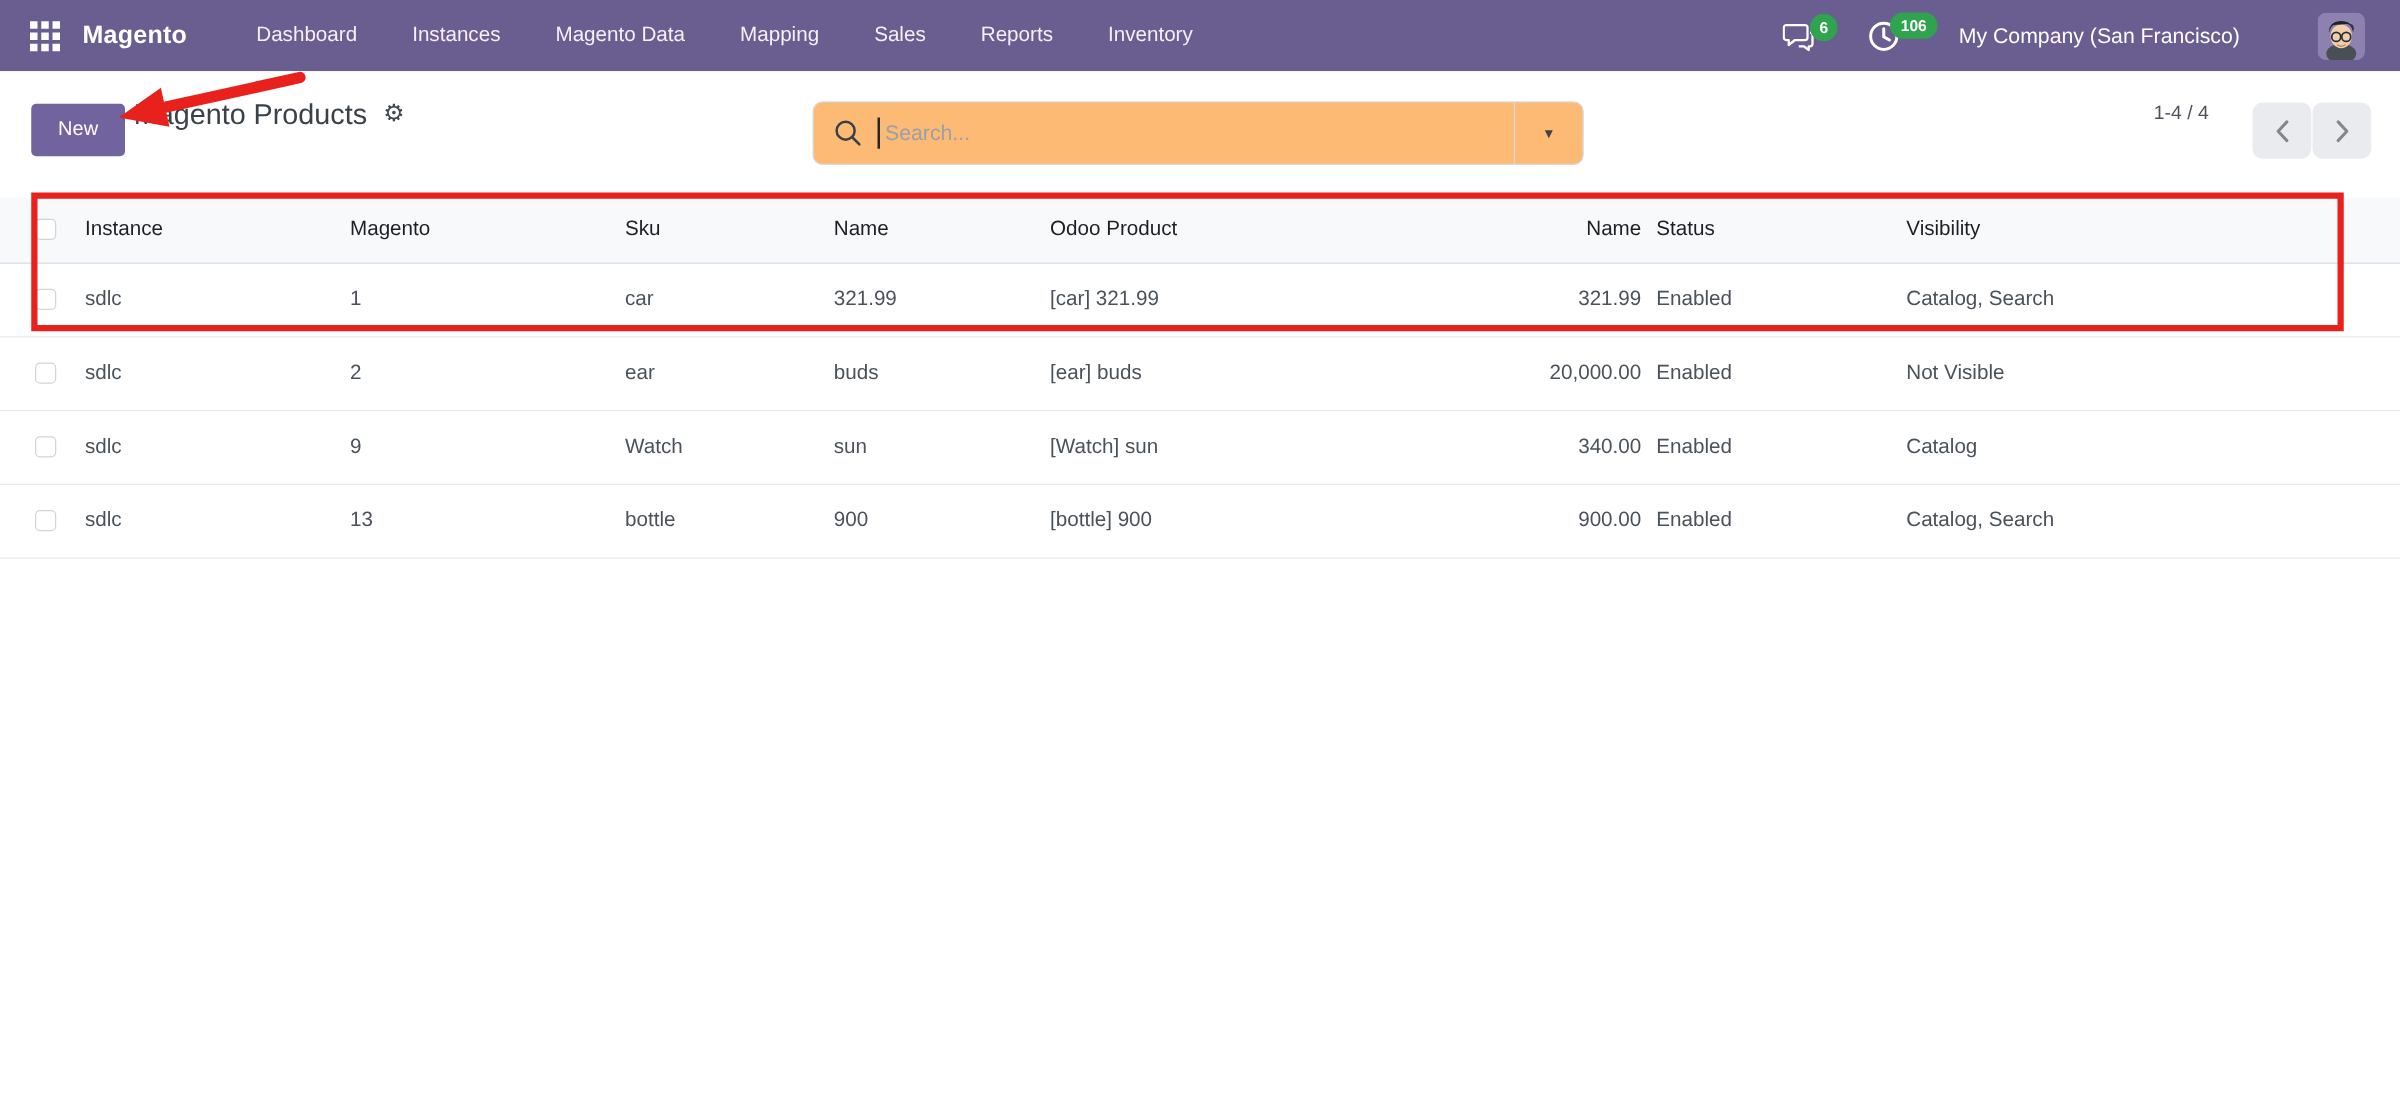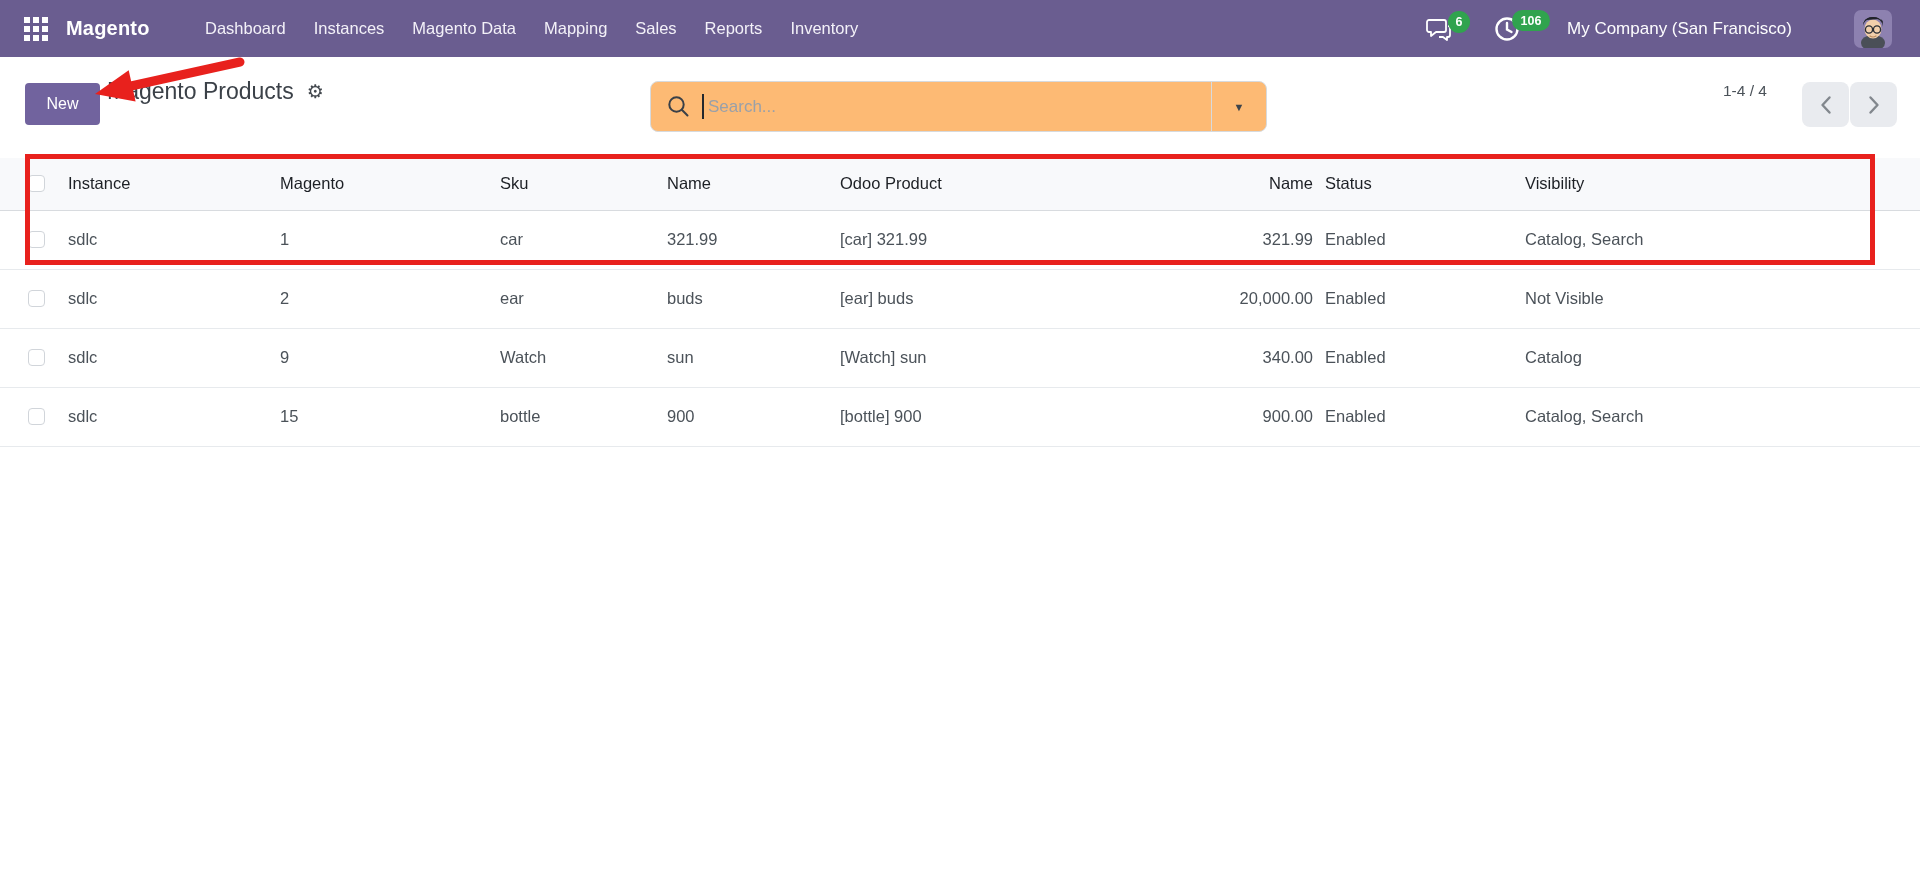--- a/index.html
+++ b/index.html
@@ -5,21 +5,21 @@
   * { margin:0; padding:0; box-sizing:border-box; }
   html,body { width:1920px; height:878px; background:#fff; font-family:"Liberation Sans", sans-serif; }
   .screen { position:relative; width:1920px; height:668px; background:#fff; overflow:hidden; }
 
   
   .navbar { position:absolute; left:0; top:0; width:1920px; height:57px; background:#6a5d90; }
   .apps-grid { position:absolute; left:24px; top:17px; width:24px; height:24px;
     display:grid; grid-template-columns:repeat(3,6px); grid-template-rows:repeat(3,6px); gap:3px; cursor:pointer; }
   .apps-grid span { background:#fff; width:6px; height:6px; display:block; }
   .brand { position:absolute; left:66px; top:0; line-height:57px; color:#fff; font-size:20px; font-weight:600; letter-spacing:.2px; }
-  .nav-menu { position:absolute; left:205px; top:0; height:57px; display:flex; gap:28px; align-items:center; }
+  .nav-menu { position:absolute; left:205px; top:0; height:57px; display:flex; gap:44px; align-items:center; }
   .nav-item { color:#f3f1f8; font-size:16.5px; line-height:57px; cursor:pointer; white-space:nowrap; }
   .nav-right-icon { position:absolute; top:14px; width:30px; height:30px; display:flex; align-items:center; justify-content:center; cursor:pointer; }
   .badge { position:absolute; background:#30a34e; color:#fff; font-size:12.5px; font-weight:700;
     display:flex; align-items:center; justify-content:center; border-radius:11px; z-index:3; }
   .badge-msg { left:1448px; top:11px; width:22px; height:22px; }
   .badge-act { left:1512px; top:10px; width:38px; height:21px; }
   .company { position:absolute; left:1567px; top:0; line-height:57px; color:#fdfdfe; font-size:17px; cursor:pointer; white-space:nowrap; }
   .avatar { position:absolute; left:1854px; top:10px; width:38px; height:38px; border-radius:7px; overflow:hidden; cursor:pointer; }
 
   
@@ -223,21 +223,21 @@
           <td>[Watch] sun</td>
           <td class="num">340.00</td>
           <td>Enabled</td>
           <td>Catalog</td>
         </tr>
         <tr>
           <td class="cb-col">
               <div class="cbx"></div>
             </td>
           <td>sdlc</td>
-          <td>15</td>
+          <td>13</td>
           <td>bottle</td>
           <td>900</td>
           <td>[bottle] 900</td>
           <td class="num">900.00</td>
           <td>Enabled</td>
           <td>Catalog, Search</td>
         </tr>
       </tbody>
     </table>
   </div>

